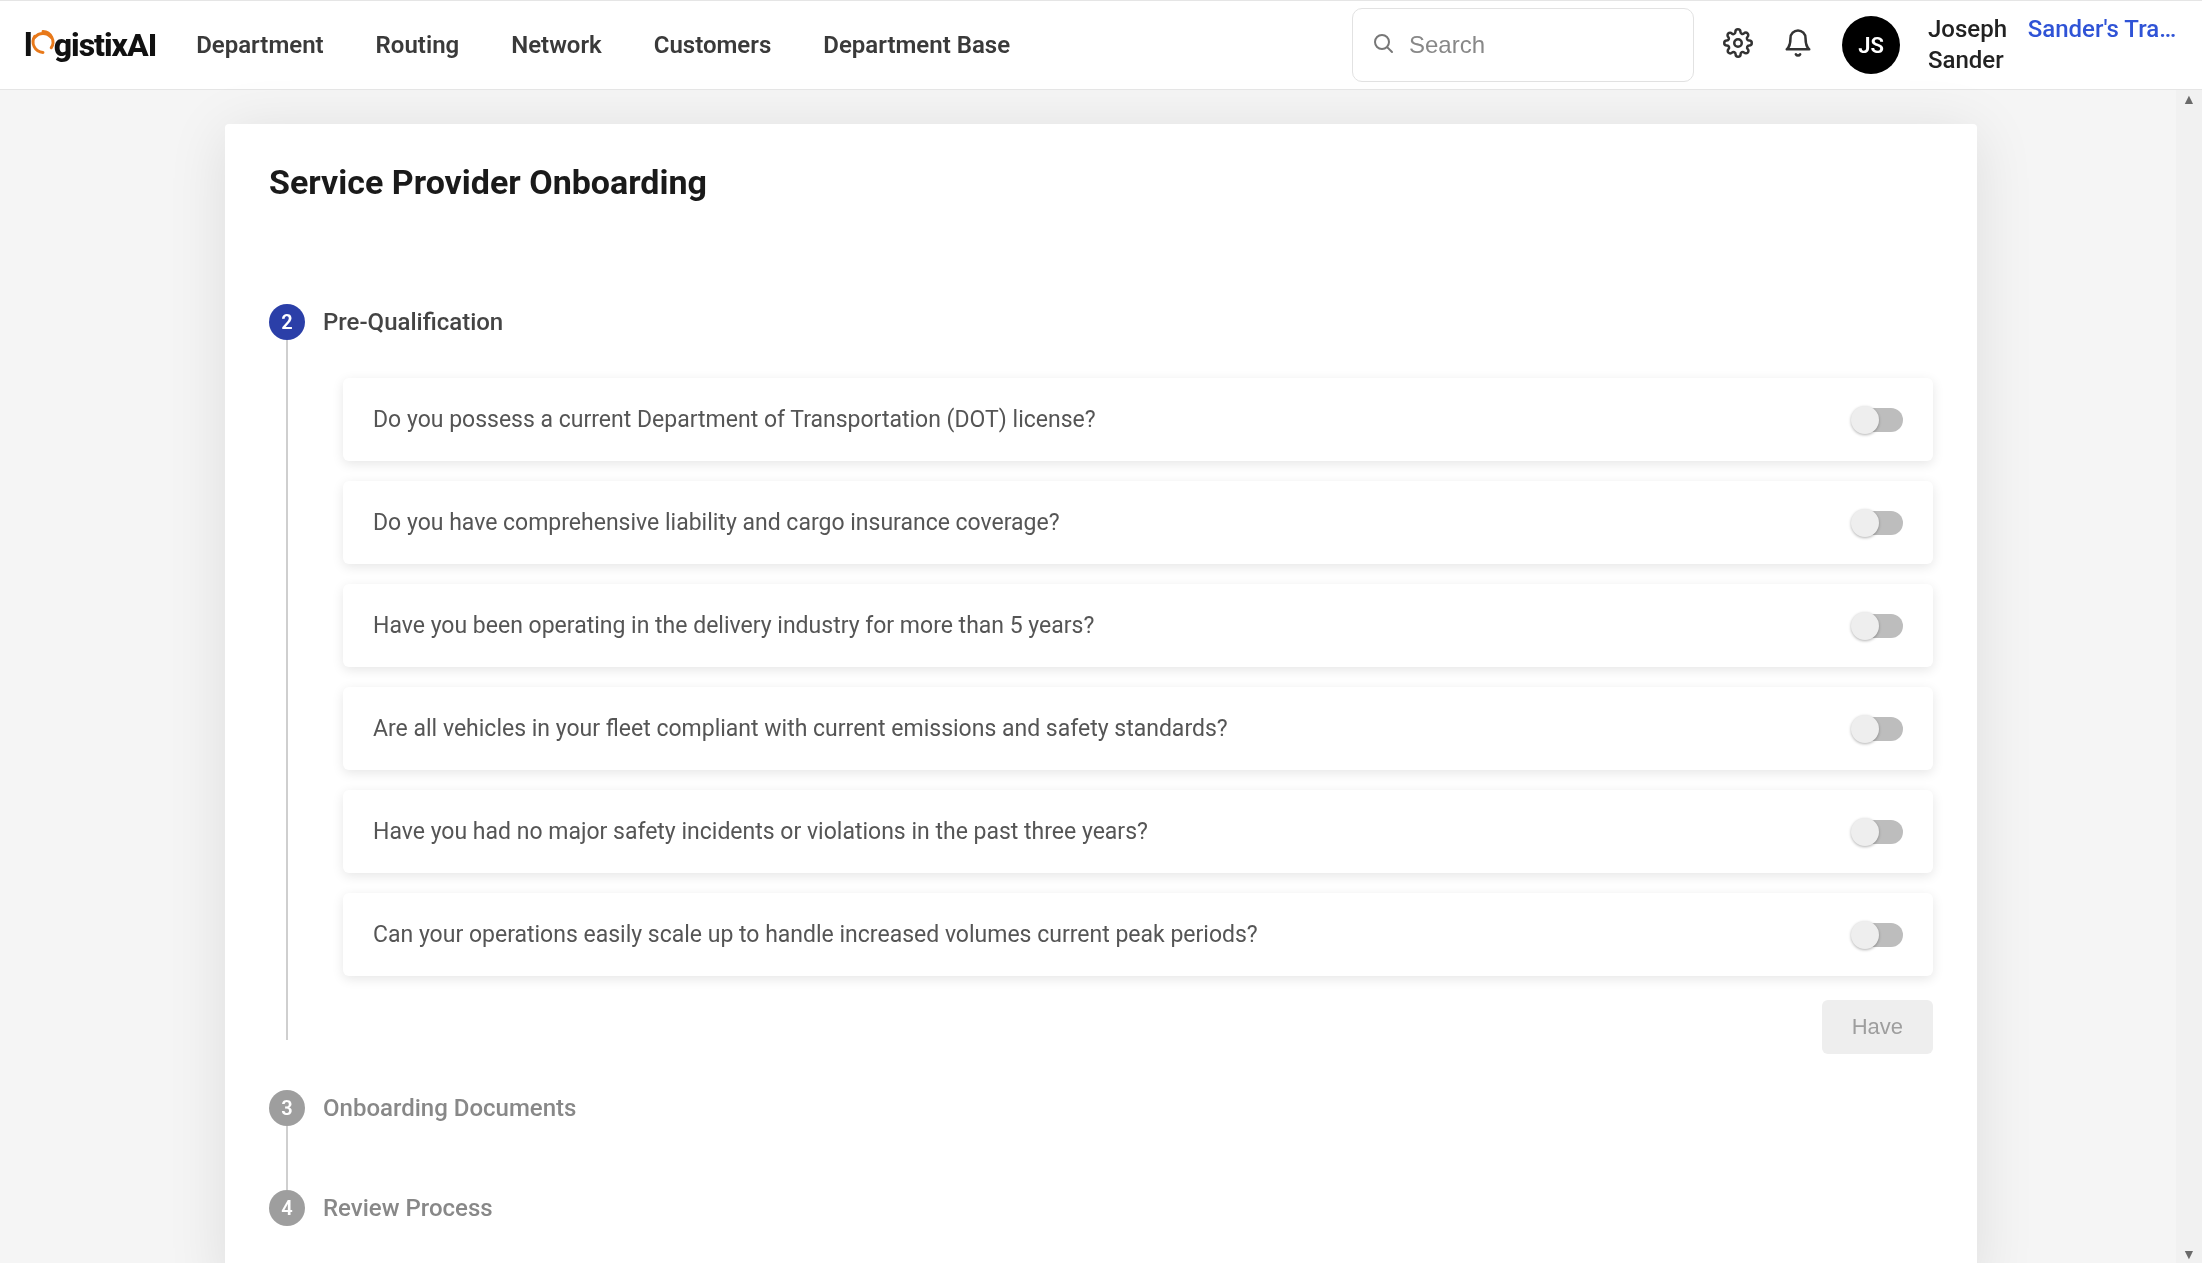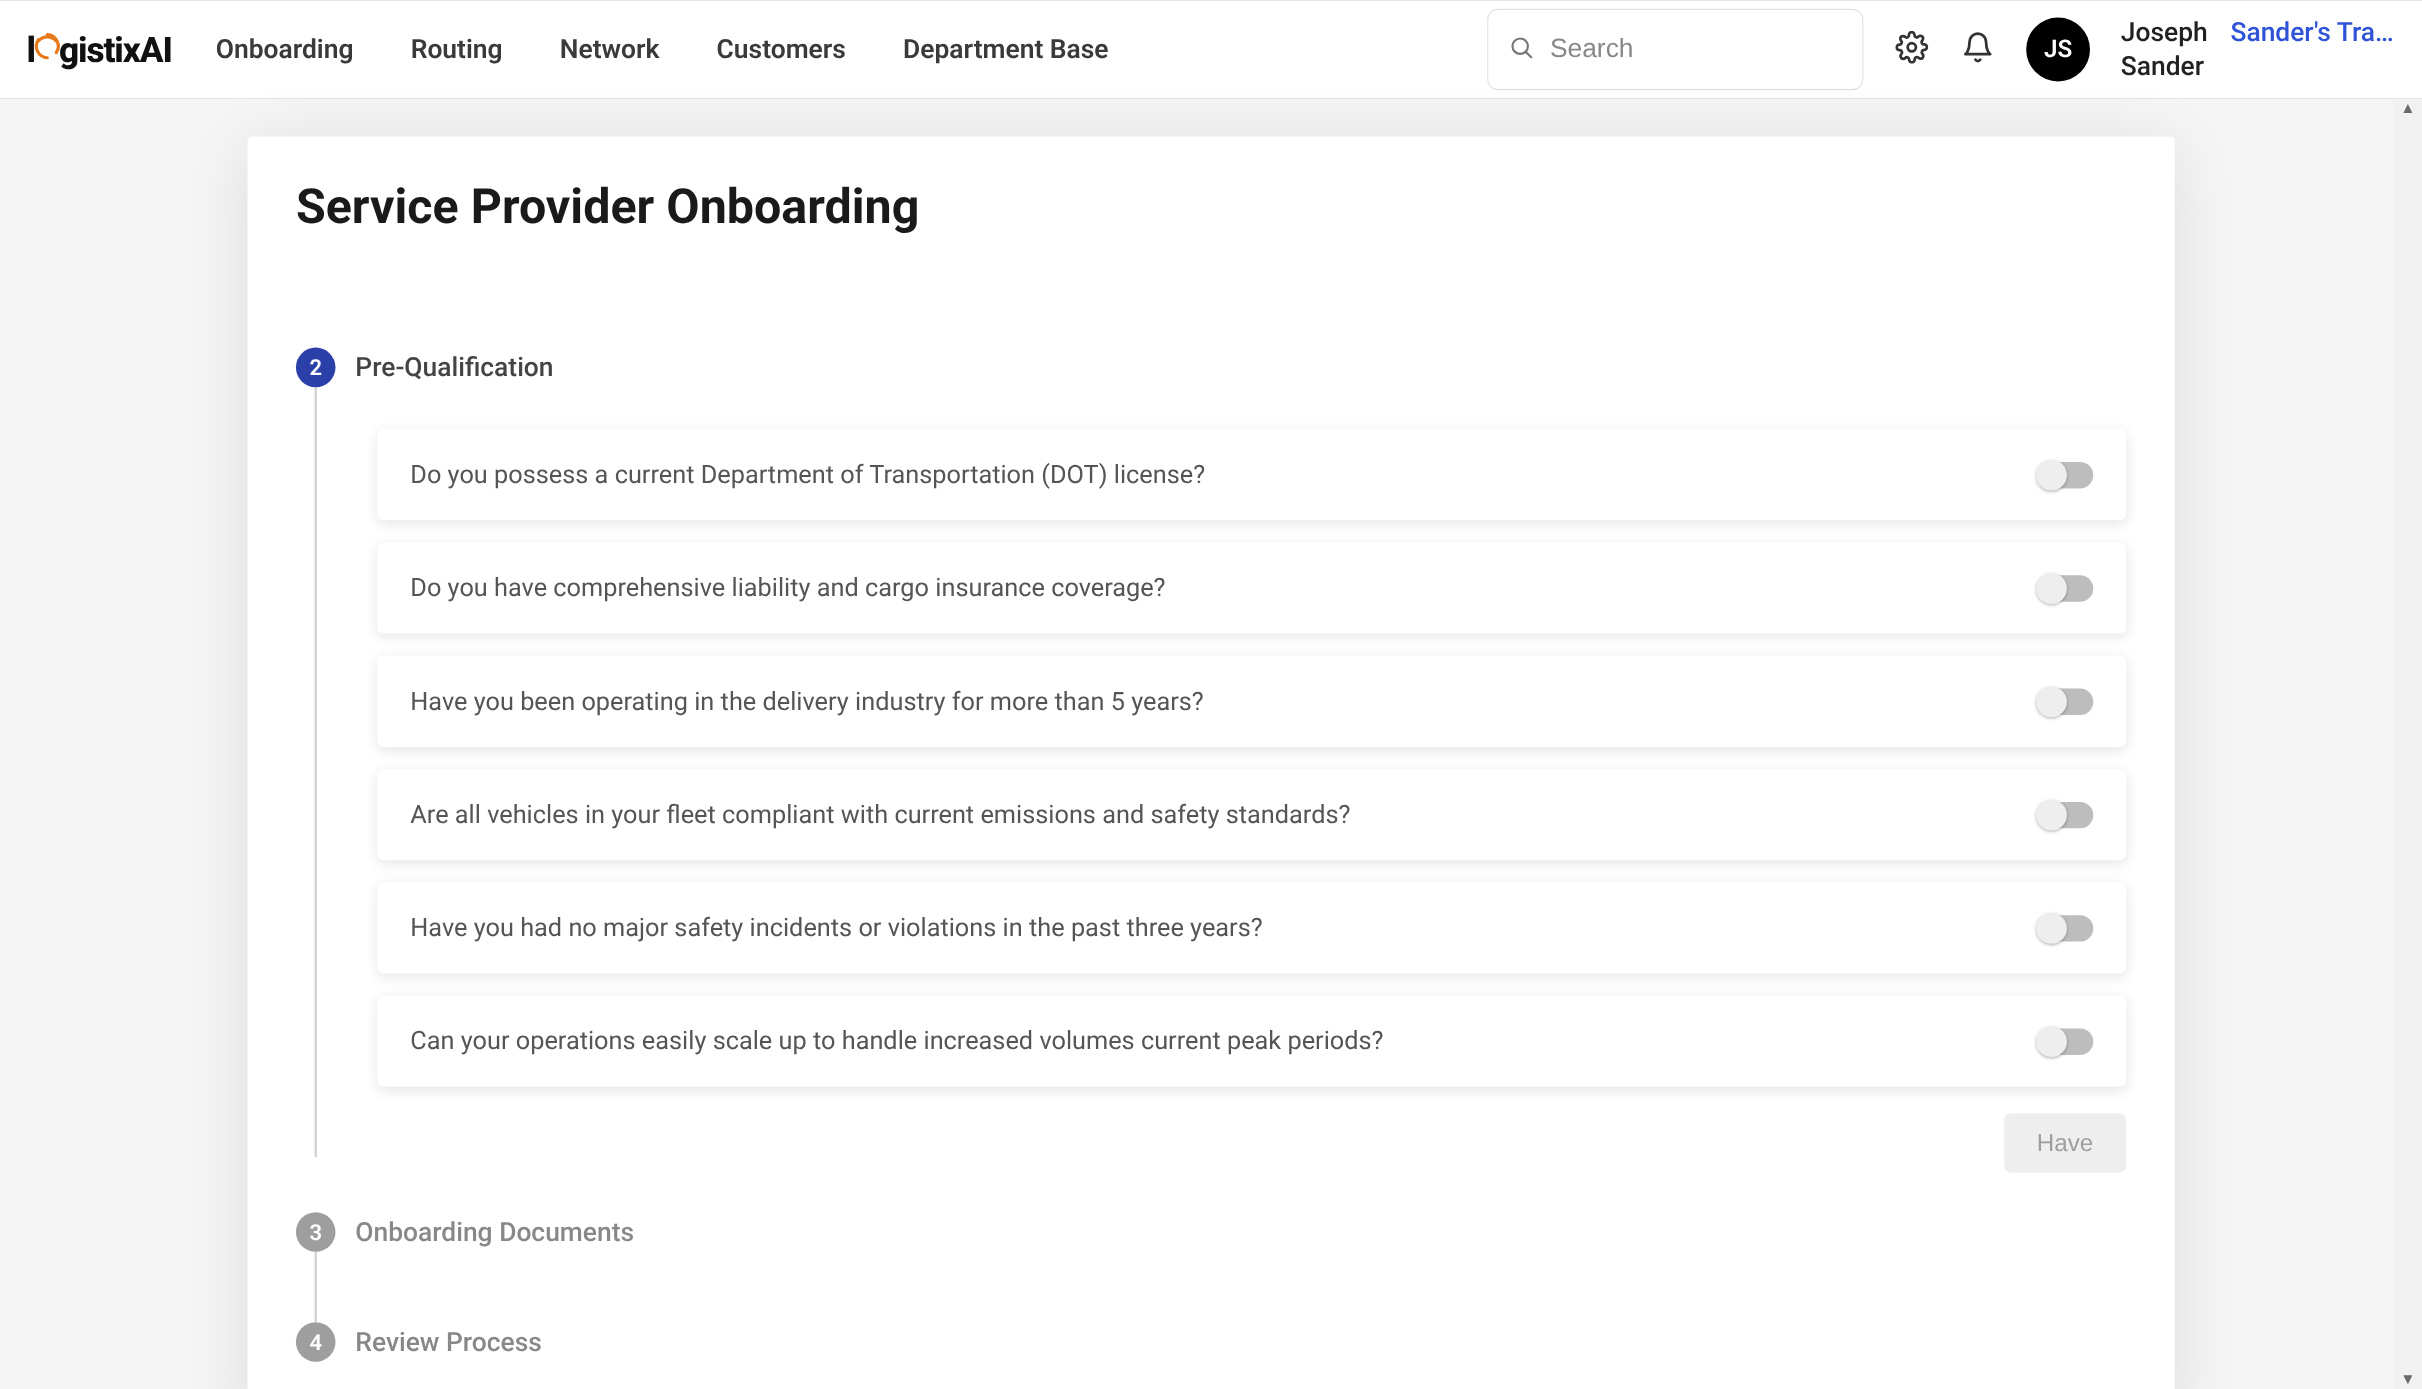--- a/index.html
+++ b/index.html
@@ -116,21 +116,21 @@
     justify-content: center;
   }
   .card {
     width: 1752px;
     background: #fff;
     border-radius: 4px;
     box-shadow: 0 8px 60px rgba(0,0,0,0.10);
     padding: 38px 44px 60px 44px;
   }
   .page-title {
-    font-size: 44px;
+    font-size: 34px;
     font-weight: 700;
     color: #1a1a1a;
     margin-bottom: 38px;
   }
 
   
   .stepper { position: relative; }
   .step-row {
     display: flex;
     align-items: center;
@@ -256,21 +256,21 @@
     <span class="swirl">
       <svg width="28" height="28" viewBox="0 0 24 24" fill="none" stroke="currentColor" stroke-width="2.5" stroke-linecap="round">
           <path d="M12 3 a9 9 0 0 1 7 14"></path>
           <path d="M12 21 a9 9 0 0 1 -7 -14"></path>
           <path d="M5 8 a9 9 0 0 1 14 0"></path>
         </svg>
     </span>
     <span>gistixAI</span>
   </div>
   <div class="nav">
-    <div class="nav-item">Onboarding</div>
+    <div class="nav-item">Department</div>
     <div class="nav-item">Routing</div>
     <div class="nav-item">Network</div>
     <div class="nav-item">Customers</div>
     <div class="nav-item">Department Base</div>
   </div>
   <div class="header-right">
     <div class="search-box">
       <span>
         <svg width="24" height="24" viewBox="0 0 24 24" fill="none" stroke="#777" stroke-width="2" stroke-linecap="round">
             <circle cx="11" cy="11" r="7"></circle>

